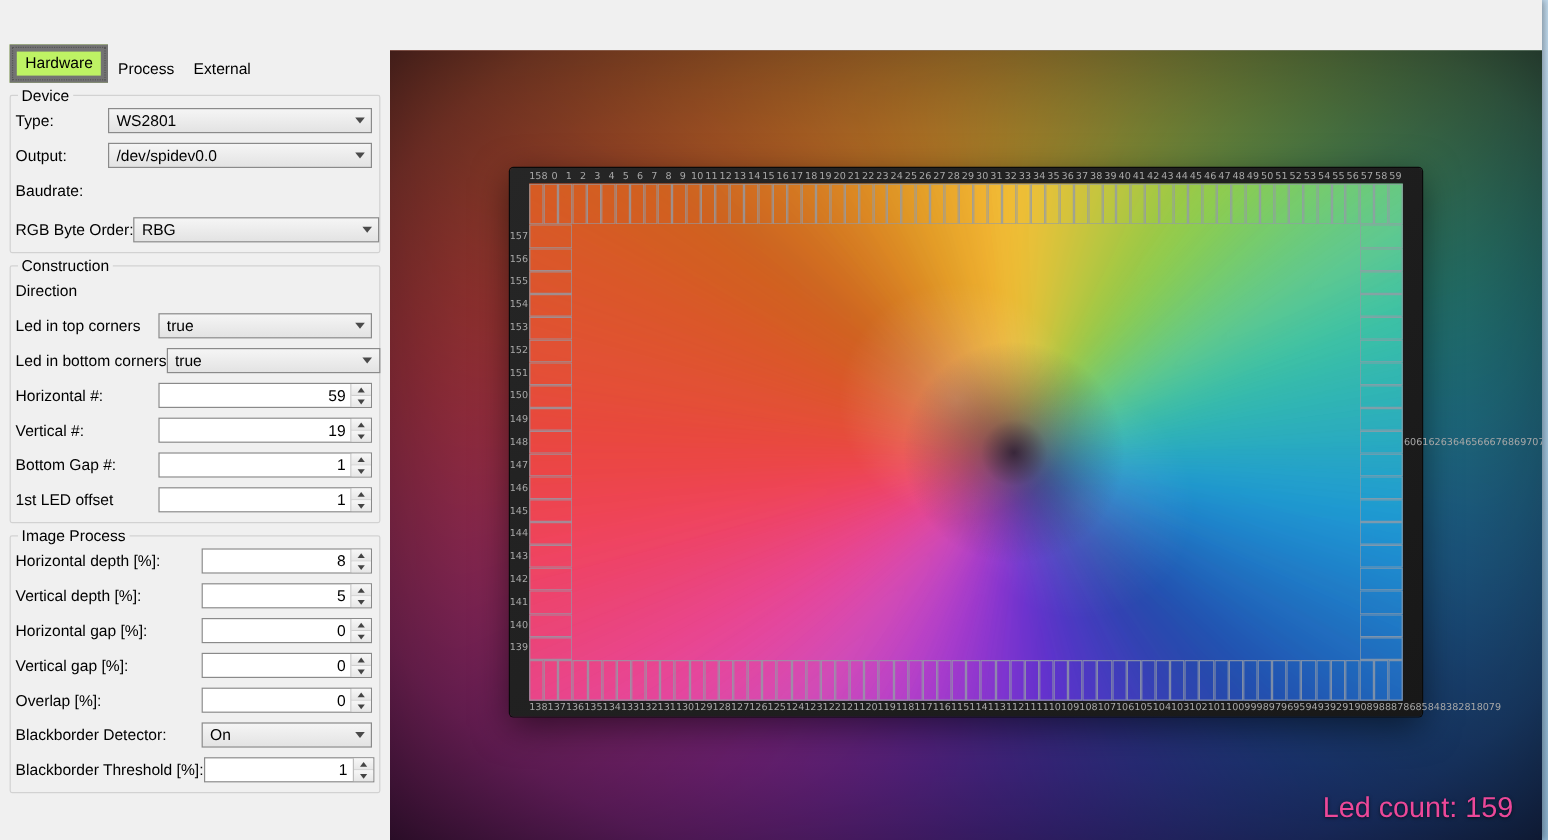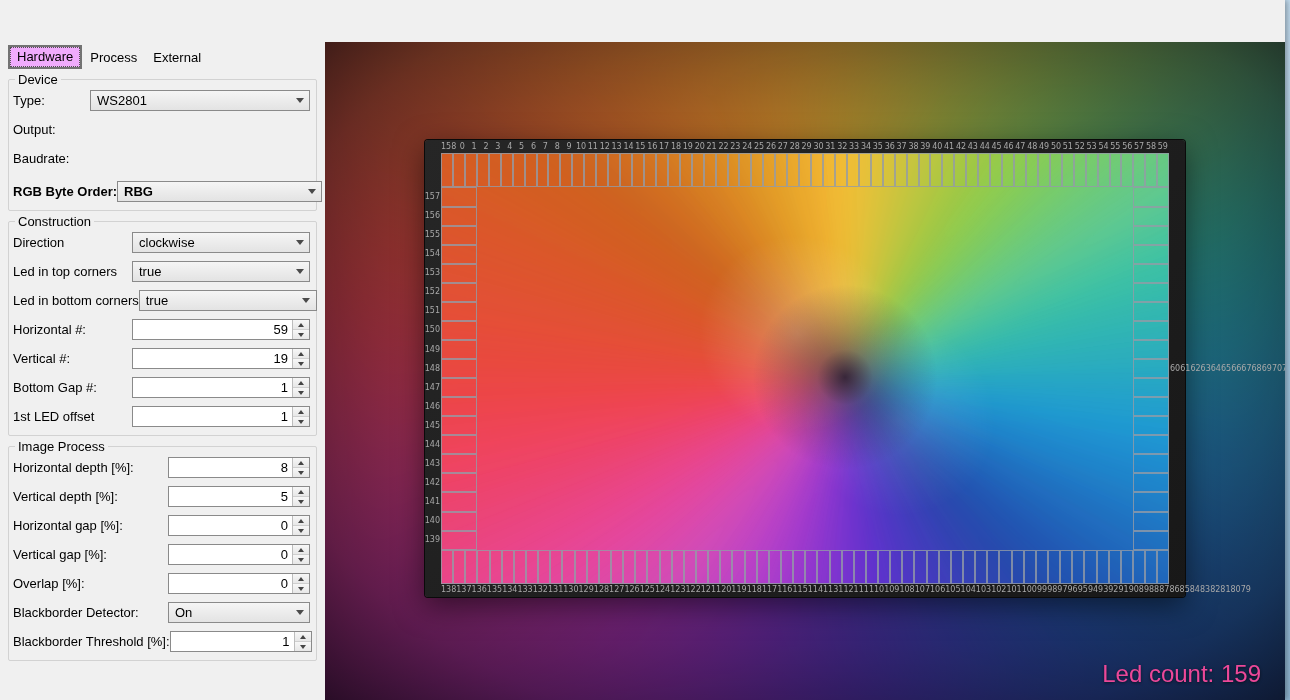--- a/index.html
+++ b/index.html
@@ -25,33 +25,33 @@
   .glyph-close::before { transform:rotate(45deg); }
   .glyph-close::after  { transform:rotate(-45deg); }
 
   
   .content { position:absolute; top:42px; left:0; right:0; bottom:0; display:flex; }
   .left-panel { width:325px; flex:none; background:#f0f0f0; padding:5px 8px 8px 8px; position:relative; z-index:2; }
 
   
   .tabbar { display:flex; align-items:flex-end; height:22px; margin-bottom:2px; }
   .tab { font-size:13px; padding:2px 7px 3px 7px; cursor:pointer; border:1px solid transparent; }
-  .tab.active { background:#f0abfc; border:2px solid #737373; outline:1px dotted #555; outline-offset:-3px; }
+  .tab.active { background:#bef264; border:6px solid #737373; outline:1px dotted #555; outline-offset:-3px; }
 
   
   .group { position:relative; border:1px solid #d2d2d2; border-radius:2px; margin-top:10px; padding:10px 6px 8px 2px; }
   .group-label { position:absolute; top:-8px; left:6px; background:#f0f0f0; padding:0 3px; font-size:13px; }
 
   .row { display:flex; align-items:center; justify-content:space-between; height:21px; margin-bottom:8px; }
   .row:last-child { margin-bottom:0; }
   .lbl { font-size:13px; white-space:nowrap; padding-left:2px; }
 
   .ctrl { height:21px; flex:none; }
   .g-device .ctrl { width:220px; }
-  .g-device .row-rgb-byte-order { margin-top:12px;font-weight:bold; }
+  .g-device .row-rgb-byte-order { margin-top:12px; }
   .g-device .row-rgb-byte-order .ctrl { width:205px; }
   .g-construction .ctrl { width:178px; }
   .g-image-process .ctrl { width:142px; }
 
   
   .combo { position:relative; border:1px solid #8a8a8a; background:linear-gradient(#f5f5f5,#e3e3e3);
     display:flex; align-items:center; padding:0 27px 0 6px; font-size:13px; cursor:pointer; }
   .combo-text { overflow:hidden; white-space:nowrap; }
   .combo-arrow { position:absolute; right:0; top:0; bottom:0; width:19px; display:flex; align-items:center; justify-content:center; }
   .combo-arrow::after { content:""; border-left:4px solid transparent; border-right:4px solid transparent; border-top:5px solid #4a4a4a; }
@@ -136,40 +136,40 @@
             <div class="group-label">Device</div>
             <div class="row row-type">
               <span class="lbl">Type:</span>
               <div class="ctrl combo">
                 <span class="combo-text">WS2801</span>
                 <span class="combo-arrow"></span>
               </div>
             </div>
             <div class="row row-output">
               <span class="lbl">Output:</span>
+              <div class="ctrl combo">
+                <span class="combo-text">/dev/spidev0.0</span>
+                <span class="combo-arrow"></span>
+              </div>
             </div>
             <div class="row row-baudrate">
               <span class="lbl">Baudrate:</span>
             </div>
             <div class="row row-rgb-byte-order">
               <span class="lbl">RGB Byte Order:</span>
               <div class="ctrl combo">
                 <span class="combo-text">RBG</span>
                 <span class="combo-arrow"></span>
               </div>
             </div>
           </div>
           <div class="group g-construction">
             <div class="group-label">Construction</div>
             <div class="row row-direction">
               <span class="lbl">Direction</span>
-              <div class="ctrl combo">
-                <span class="combo-text">clockwise</span>
-                <span class="combo-arrow"></span>
-              </div>
             </div>
             <div class="row row-led-in-top-corners">
               <span class="lbl">Led in top corners</span>
               <div class="ctrl combo">
                 <span class="combo-text">true</span>
                 <span class="combo-arrow"></span>
               </div>
             </div>
             <div class="row row-led-in-bottom-corners">
               <span class="lbl">Led in bottom corners</span>

